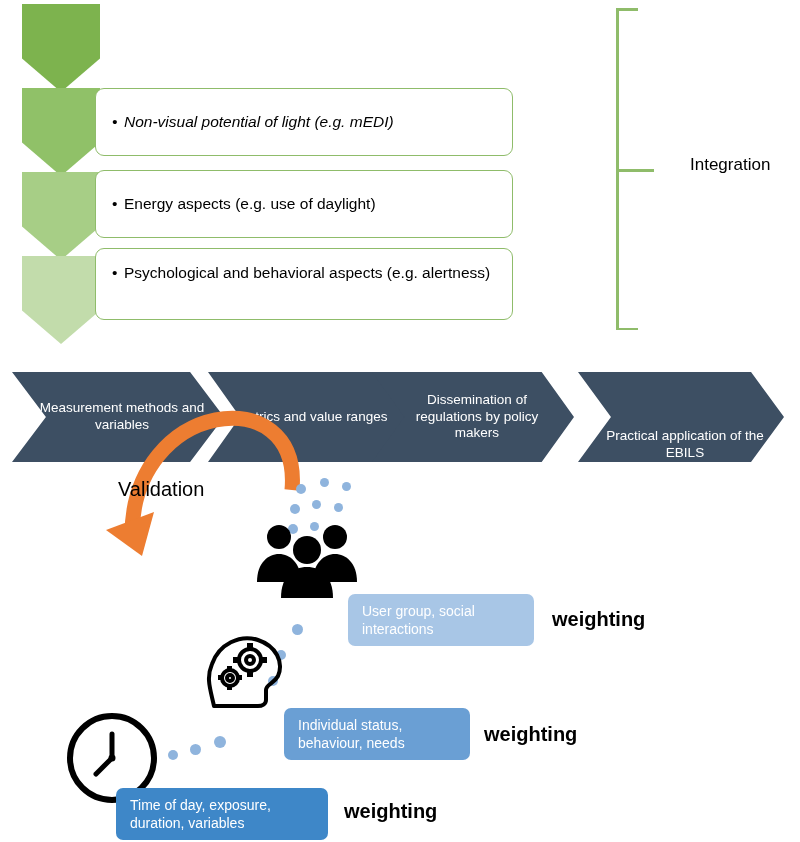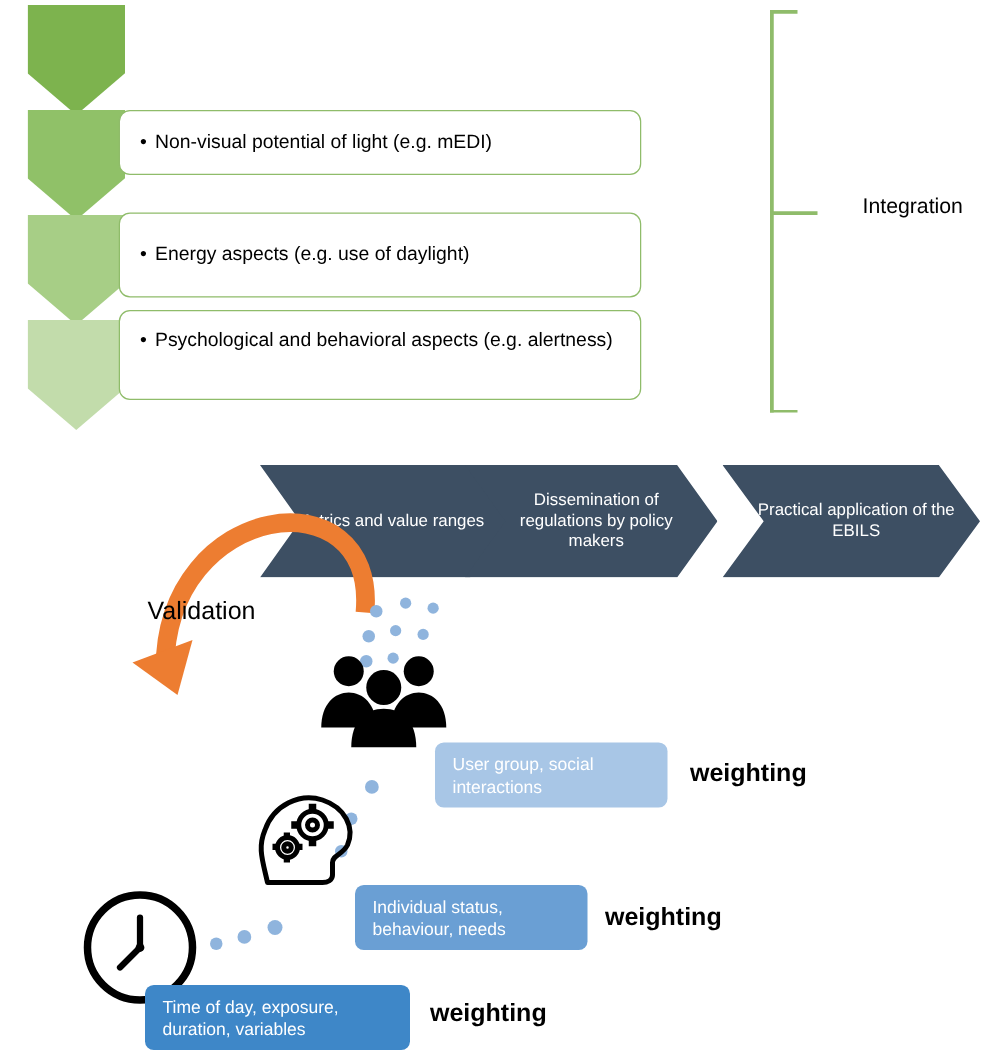--- a/index.html
+++ b/index.html
@@ -182,21 +182,21 @@
 <div id="aspects-block">
 
   <div class="chevron-col">
     <div class="chevron" style="top:0px;   background:#7db34e;"></div>
     <div class="chevron" style="top:84px;  background:#90c168;"></div>
     <div class="chevron" style="top:168px; background:#a7ce86;"></div>
     <div class="chevron" style="top:252px; background:#c2dcab;"></div>
   </div>
 
 
-  <div class="aspect-box" style="top:88px; height:52px;">
+  <div class="aspect-box" style="top:88px; height:68px;font-style:italic;">
     <span class="aspect-text">
       <span class="bullet-dot">•</span><span>Non-visual potential of light (e.g. mEDI)</span>
     </span>
   </div>
 
   <div class="aspect-box" style="top:170px; height:68px;">
     <span class="aspect-text">
       <span class="bullet-dot">•</span><span>Energy aspects (e.g. use of daylight)</span>
     </span>
   </div>
@@ -211,27 +211,30 @@
 
 <div id="integration-bracket">
   <div class="vline"></div>
   <div class="hline htop"></div>
   <div class="hline hbot"></div>
   <div class="hline hmid"></div>
 </div>
 <div id="integration-label">Integration</div>
 
 <div id="process-row">
+  <div class="proc-arrow first" style="left:0px; width:212px;">
+    <span>Measurement methods and variables</span>
+  </div>
   <div class="proc-arrow" style="left:196px; width:200px;">
     <span>Metrics and value ranges</span>
   </div>
   <div class="proc-arrow" style="left:360px; width:202px;">
     <span>Dissemination of regulations by policy makers</span>
   </div>
-  <div class="proc-arrow" style="left:566px; width:206px;">
+  <div class="proc-arrow" style="left:566px; width:206px;align-items:flex-end;">
     <span>Practical application of the EBILS</span>
   </div>
 </div>
 
 <div id="validation-loop">
   <svg width="250" height="240" viewBox="0 0 250 240">
     <path d="M 40 195 C 40 60, 210 38, 200 150" stroke="#ed7d31" stroke-width="15" fill="none" stroke-linecap="butt"></path>
     <polygon points="14,190 62,172 50,216" fill="#ed7d31"></polygon>
   </svg>
 </div>

